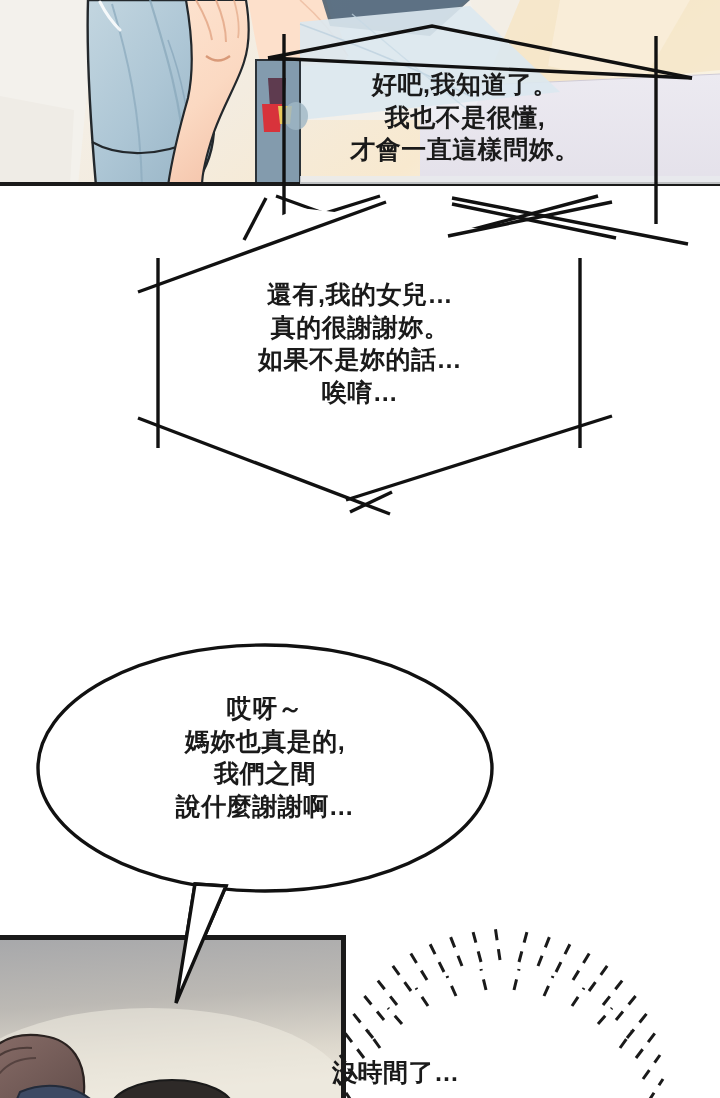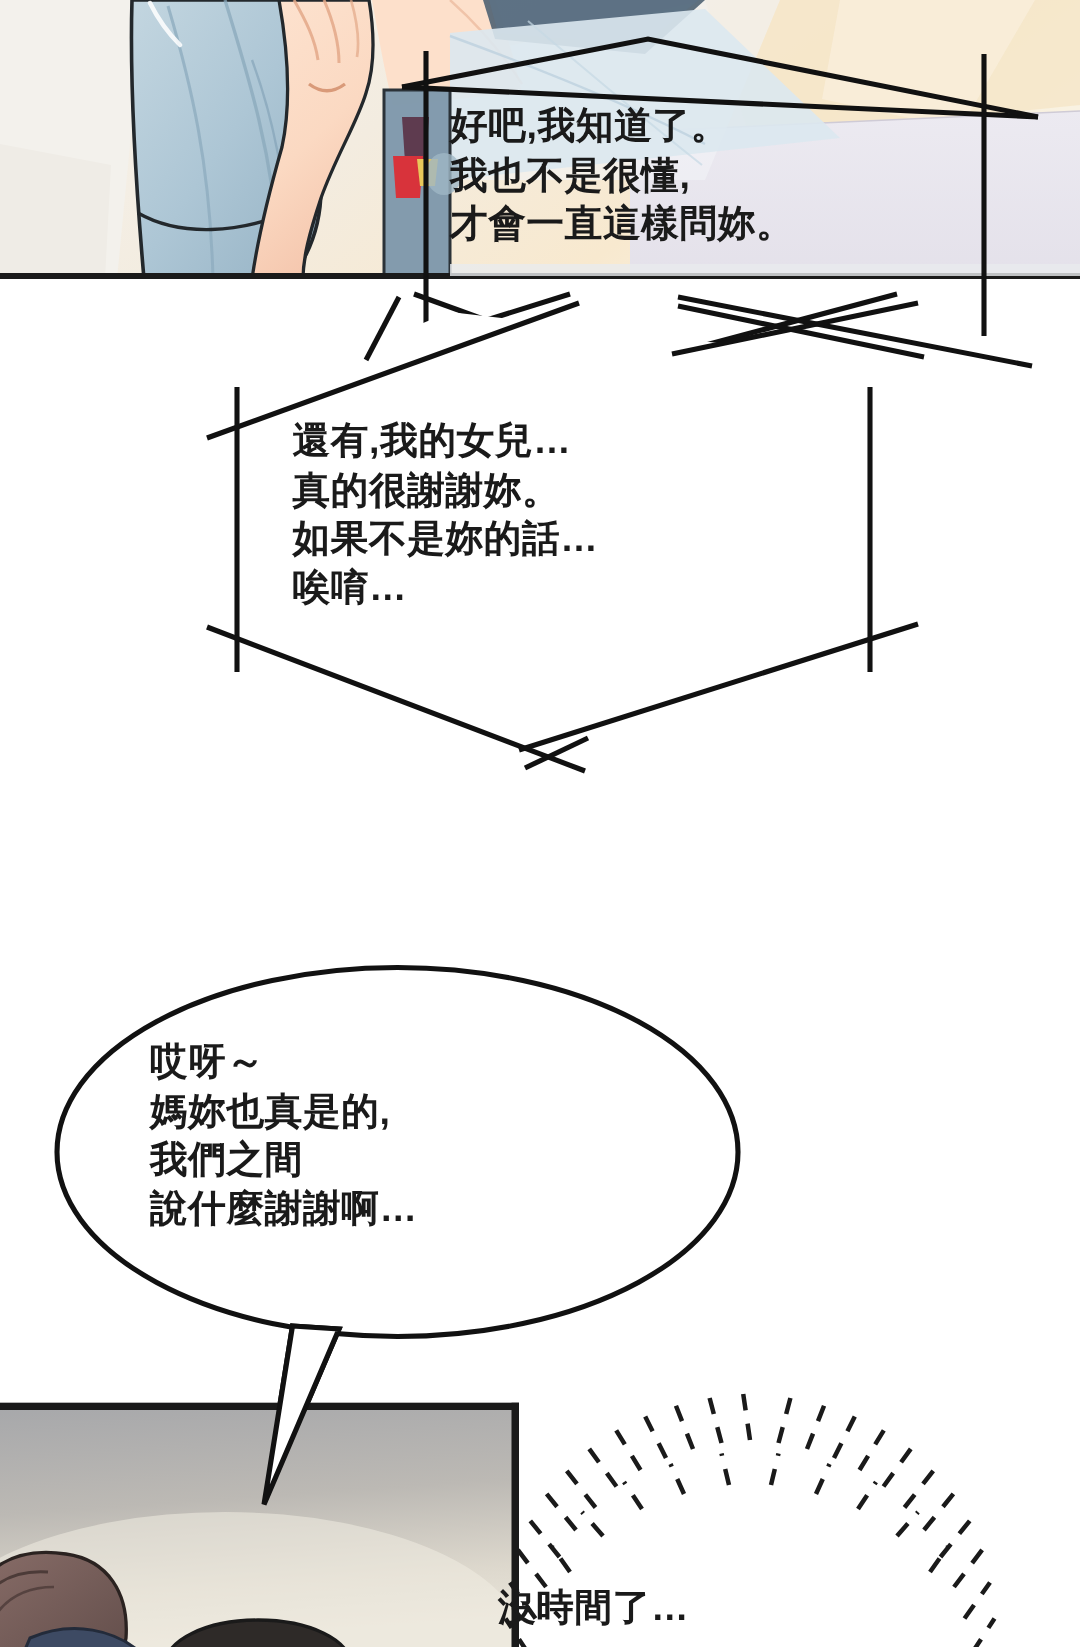--- a/index.html
+++ b/index.html
@@ -13,21 +13,21 @@
     position:relative;
     width:720px; height:1098px;
     background:#ffffff;
     overflow:hidden;
   }
   .svg-layer { position:absolute; left:0; top:0; }
 
   
   .bubble-text {
     position:absolute;
-    text-align:left;
+    text-align:center;
     color:#1a1a1a;
     font-family:"Liberation Sans","DejaVu Sans",sans-serif;
     font-weight:600;
     line-height:1.30;
     letter-spacing:0.5px;
     white-space:pre-line;
     user-select:none;
   }
   #t-bubble1 { left:300px; top:68px;  width:330px; font-size:25px; }
   #t-bubble2 { left:195px; top:278px; width:330px; font-size:25px; }

